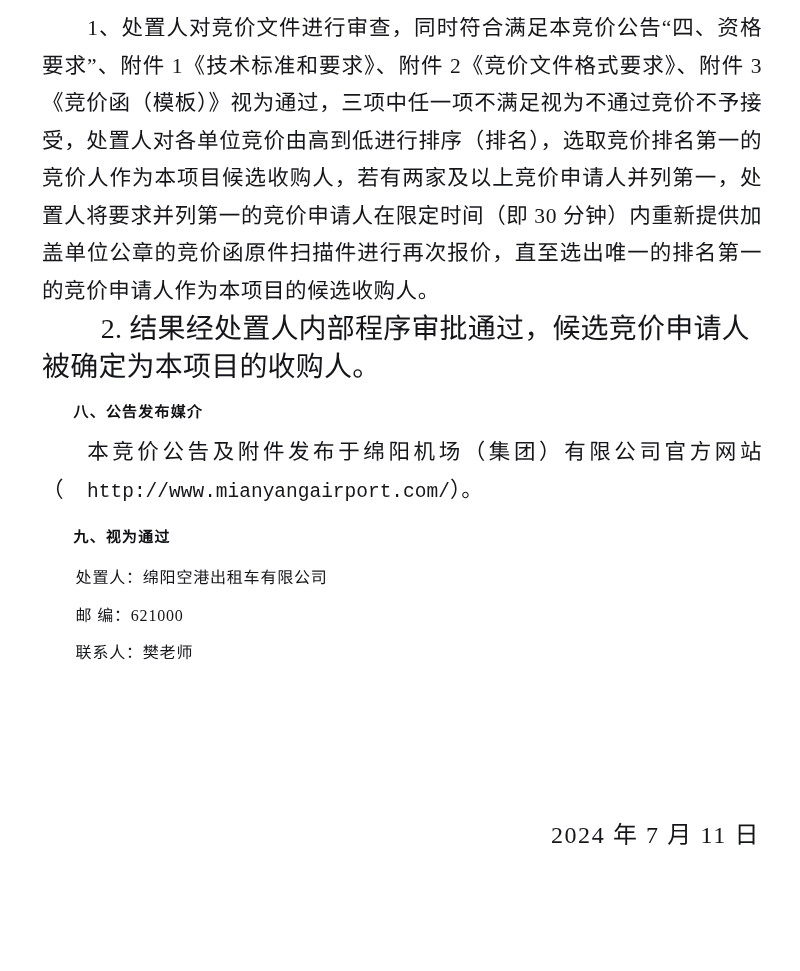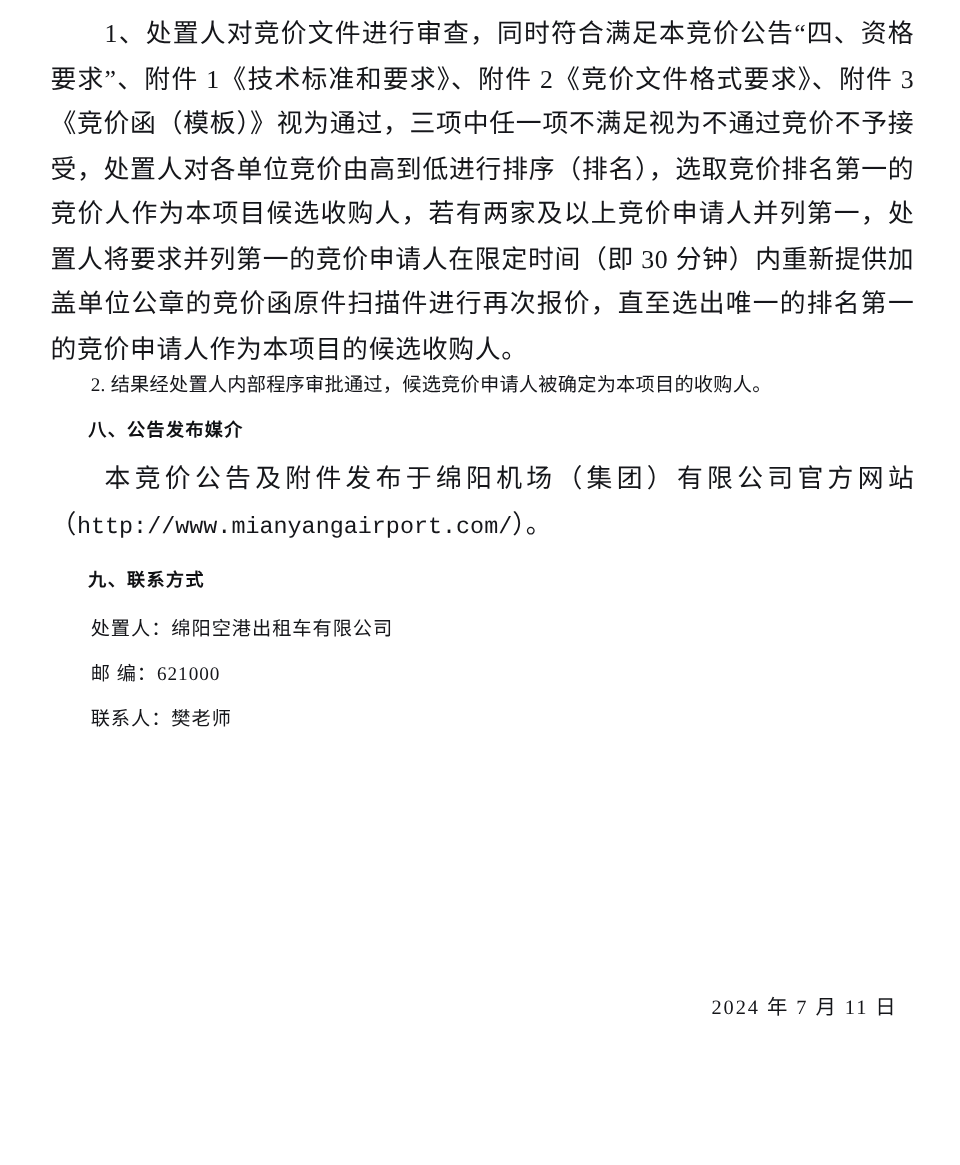--- a/index.html
+++ b/index.html
@@ -27,22 +27,22 @@
     text-align: justify;
     text-justify: inter-ideograph;
     letter-spacing: 0.6px;
     margin: 0;
     color: #15161a;
   }
   .indent2 {
     text-indent: 2.1em;
   }
   .para-2 {
-    font-size: 16px;
-    line-height: 23px;
+    font-size: 28px;
+    line-height: 38px;
     letter-spacing: 0.2px;
     margin: 0;
     text-indent: 2.1em;
     color: #15161a;
   }
   .heading {
     font-family: "Liberation Sans", "DejaVu Sans", sans-serif;
     font-weight: bold;
     font-size: 15px;
     line-height: 40px;
@@ -59,44 +59,45 @@
     line-height: 37.5px;
     letter-spacing: 0.8px;
     margin: 0;
     text-indent: 2.1em;
     color: #15161a;
   }
   .mono {
     font-family: "Liberation Mono", "DejaVu Sans Mono", monospace;
     font-size: 19.5px;
     letter-spacing: 0px;
+    margin-left: 23px;
   }
   .date-line {
     position: absolute;
-    right: 52px;
+    right: 40px;
     bottom: 18px;
-    font-size: 17px;
+    font-size: 24px;
     letter-spacing: 1.6px;
     color: #15161a;
   }
 </style>
 </head>
 <body>
 
 <div class="page">
 
   <p class="para indent2">1、处置人对竞价文件进行审查，同时符合满足本竞价公告“四、资格要求”、附件 1《技术标准和要求》、附件 2《竞价文件格式要求》、附件 3《竞价函（模板）》视为通过，三项中任一项不满足视为不通过竞价不予接受，处置人对各单位竞价由高到低进行排序（排名），选取竞价排名第一的竞价人作为本项目候选收购人，若有两家及以上竞价申请人并列第一，处置人将要求并列第一的竞价申请人在限定时间（即 30 分钟）内重新提供加盖单位公章的竞价函原件扫描件进行再次报价，直至选出唯一的排名第一的竞价申请人作为本项目的候选收购人。</p>
 
   <p class="para-2">2. 结果经处置人内部程序审批通过，候选竞价申请人被确定为本项目的收购人。</p>
 
   <h2 class="heading">八、公告发布媒介</h2>
 
   <p class="para indent2 body-block"><span>本竞价公告及附件发布于绵阳机场（集团）有限公司官方网站（</span><span class="mono">http://www.mianyangairport.com/</span><span>）。</span></p>
 
-  <h2 class="heading">九、联系方式</h2>
+  <h2 class="heading">九、视为通过</h2>
 
   <div class="body-block">
     <p class="contact-line"><span>处置人：</span><span>绵阳空港出租车有限公司</span></p>
 
 
     <p class="contact-line"><span>邮  编：</span><span>621000</span></p>
 
     <p class="contact-line"><span>联系人：</span><span>樊老师</span></p>
 
   </div>

